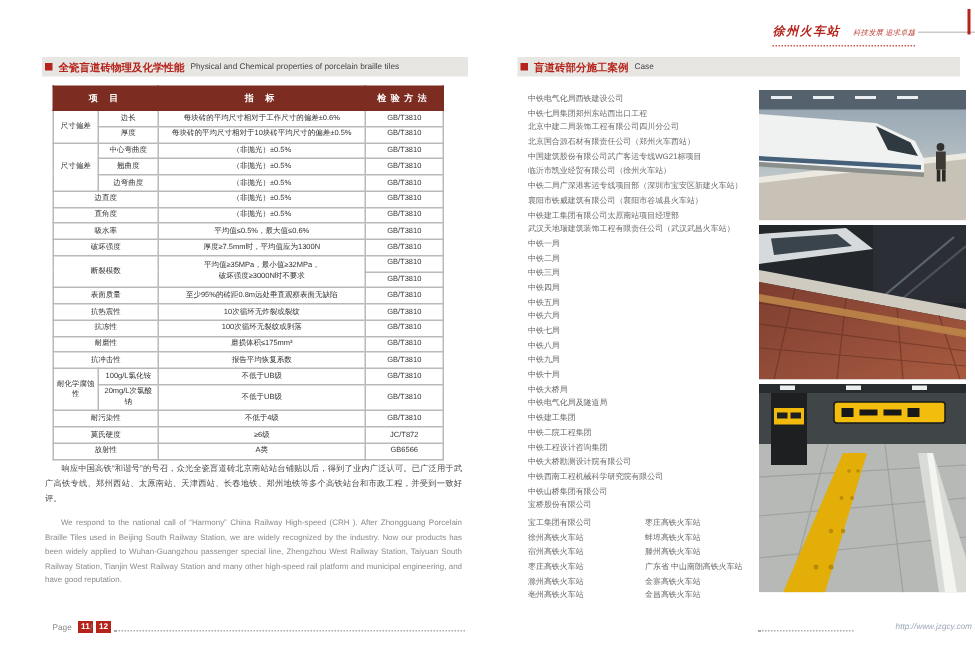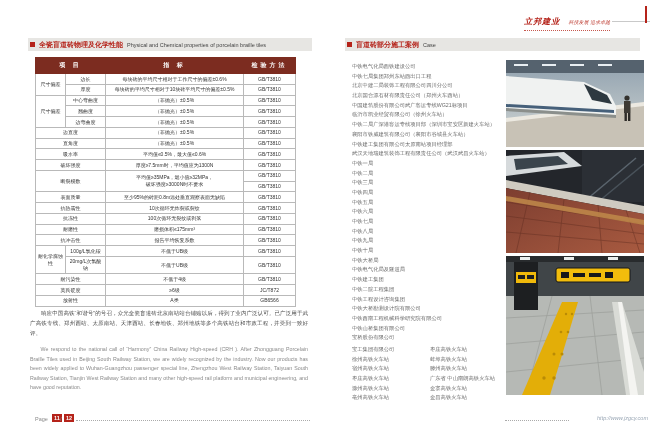--- a/index.html
+++ b/index.html
@@ -61,21 +61,21 @@
   .dots-left{position:absolute;left:76px;right:340px;top:6px;border-top:1px dotted #aaa;}
   .dots-right{position:absolute;left:505px;width:64px;top:6px;border-top:1px dotted #aaa;}
   .site-url{position:absolute;right:2px;top:1px;font-style:italic;color:#9aa7b5;text-decoration:none;}
 </style>
 </head>
 <body>
 
 <div id="page">
 
   <div class="logo">
-    <span class="logo-name">立邦建业</span>
+    <span class="logo-name">徐州火车站</span>
     <span class="logo-slogan">科技发展  追求卓越</span>
   </div>
   <div class="logo-rule"></div>
   <div class="edge-bar"></div>
 
   <div class="section-bar" id="sec-left">
     <span class="bullet"></span>
     <span class="title-zh">全瓷盲道砖物理及化学性能</span>
     <span class="title-en">Physical and Chemical properties of porcelain braille tiles</span>
   </div>

